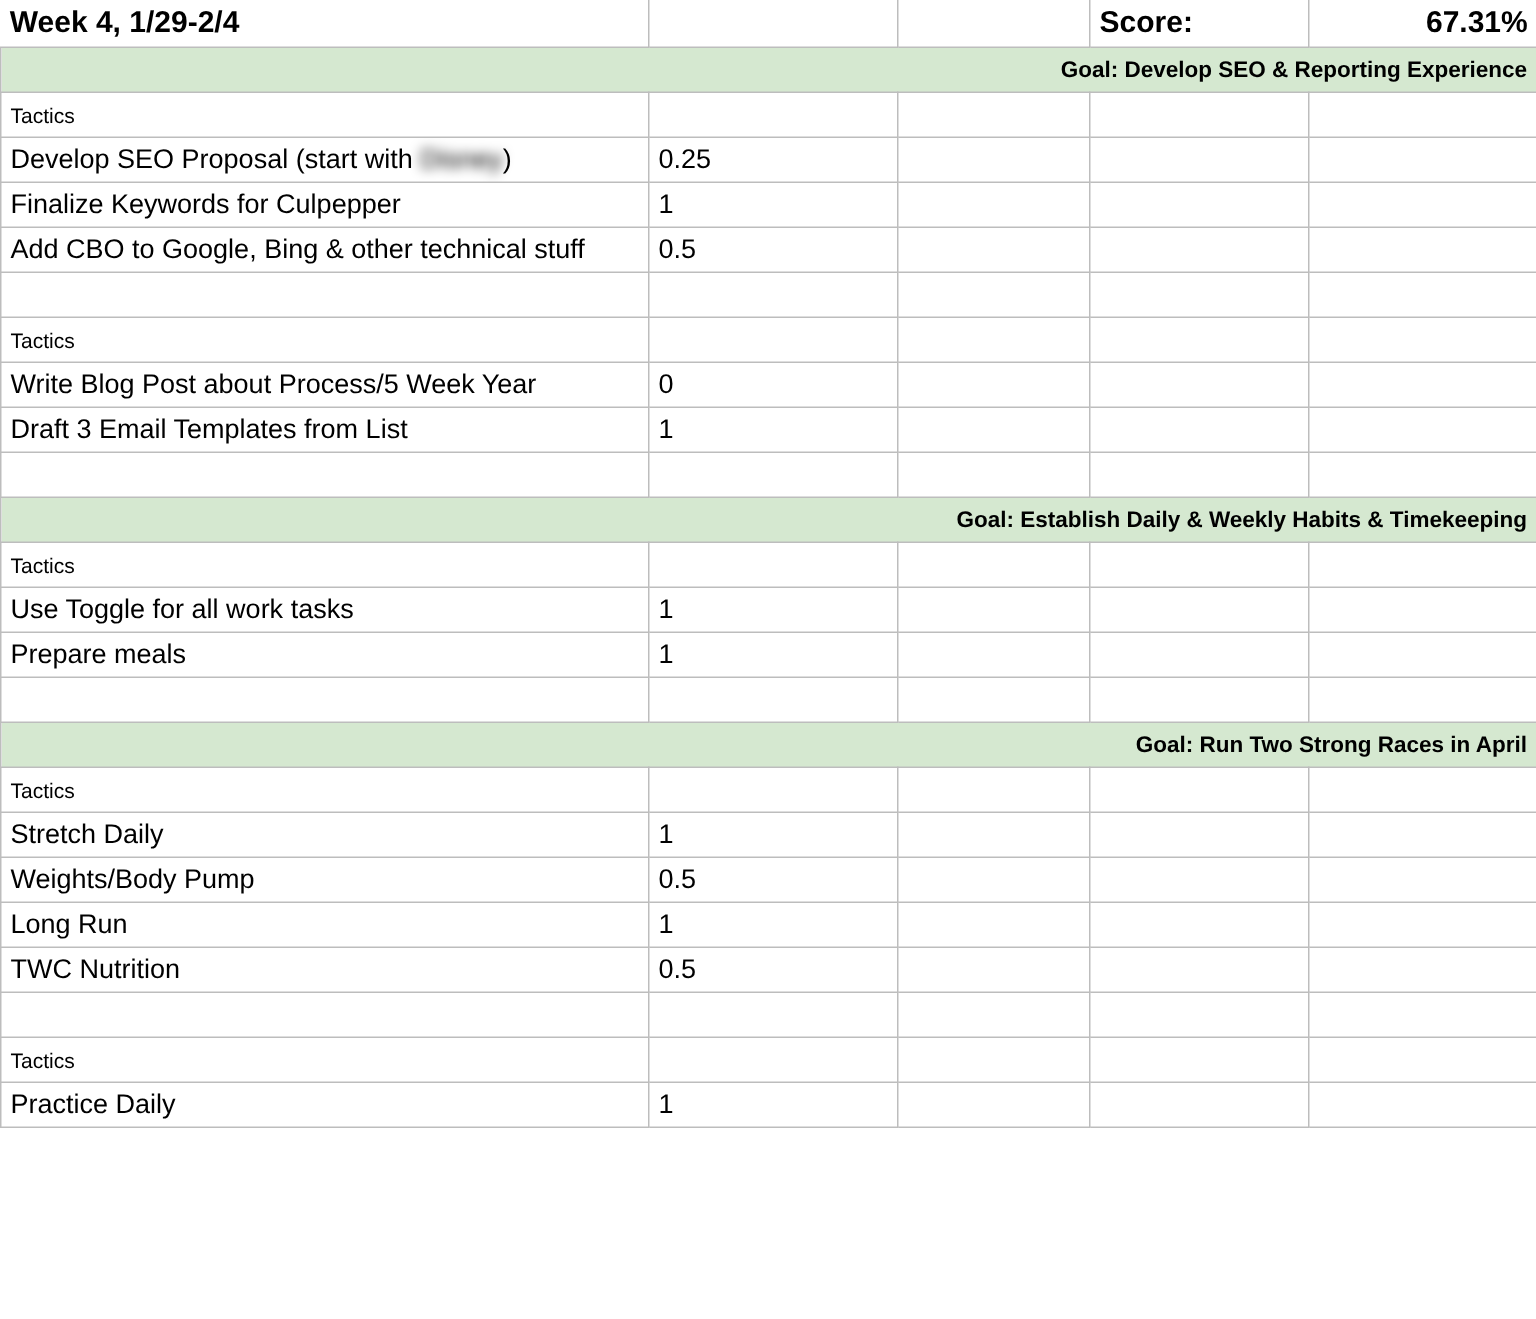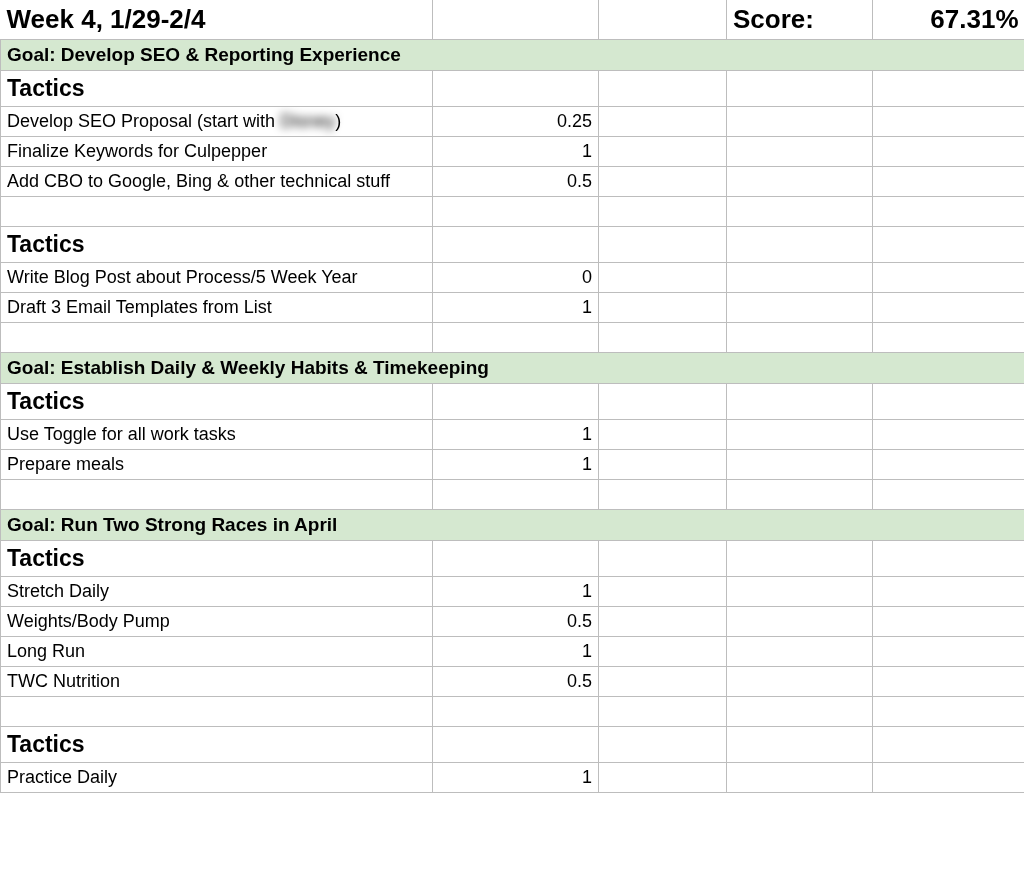--- a/index.html
+++ b/index.html
@@ -24,36 +24,37 @@
     vertical-align: middle;
     overflow: hidden;
     white-space: nowrap;
   }
   col.c1 { width: 432px; }
   col.c2 { width: 166px; }
   col.c3 { width: 128px; }
   col.c4 { width: 146px; }
   col.c5 { width: 152px; }
   tr.header td {
-    font-size: 26px;
+    font-size: 20px;
     font-weight: bold;
     border-top: none;
   }
   tr.header td.first { border-left: none; }
   tr.header td.last  { border-right: none; text-align: right; margin-top: 34px; }
   tr.goal td {
     background: #d5e8d0;
     font-weight: bold;
-    font-size: 19px;
+    font-size: 15px;
+    text-align: right;
   }
   tr.tactics-label td {
-    font-weight: bold;
-    font-size: 23px;
-  }
-  td.num { text-align: right; }
+    font-weight: normal;
+    font-size: 14px;
+  }
+  td.num { text-align: left; }
   .blur {
     display: inline-block;
     filter: blur(4px);
     vertical-align: baseline;
   }
 </style>
 </head>
 <body>
 
 <table>

